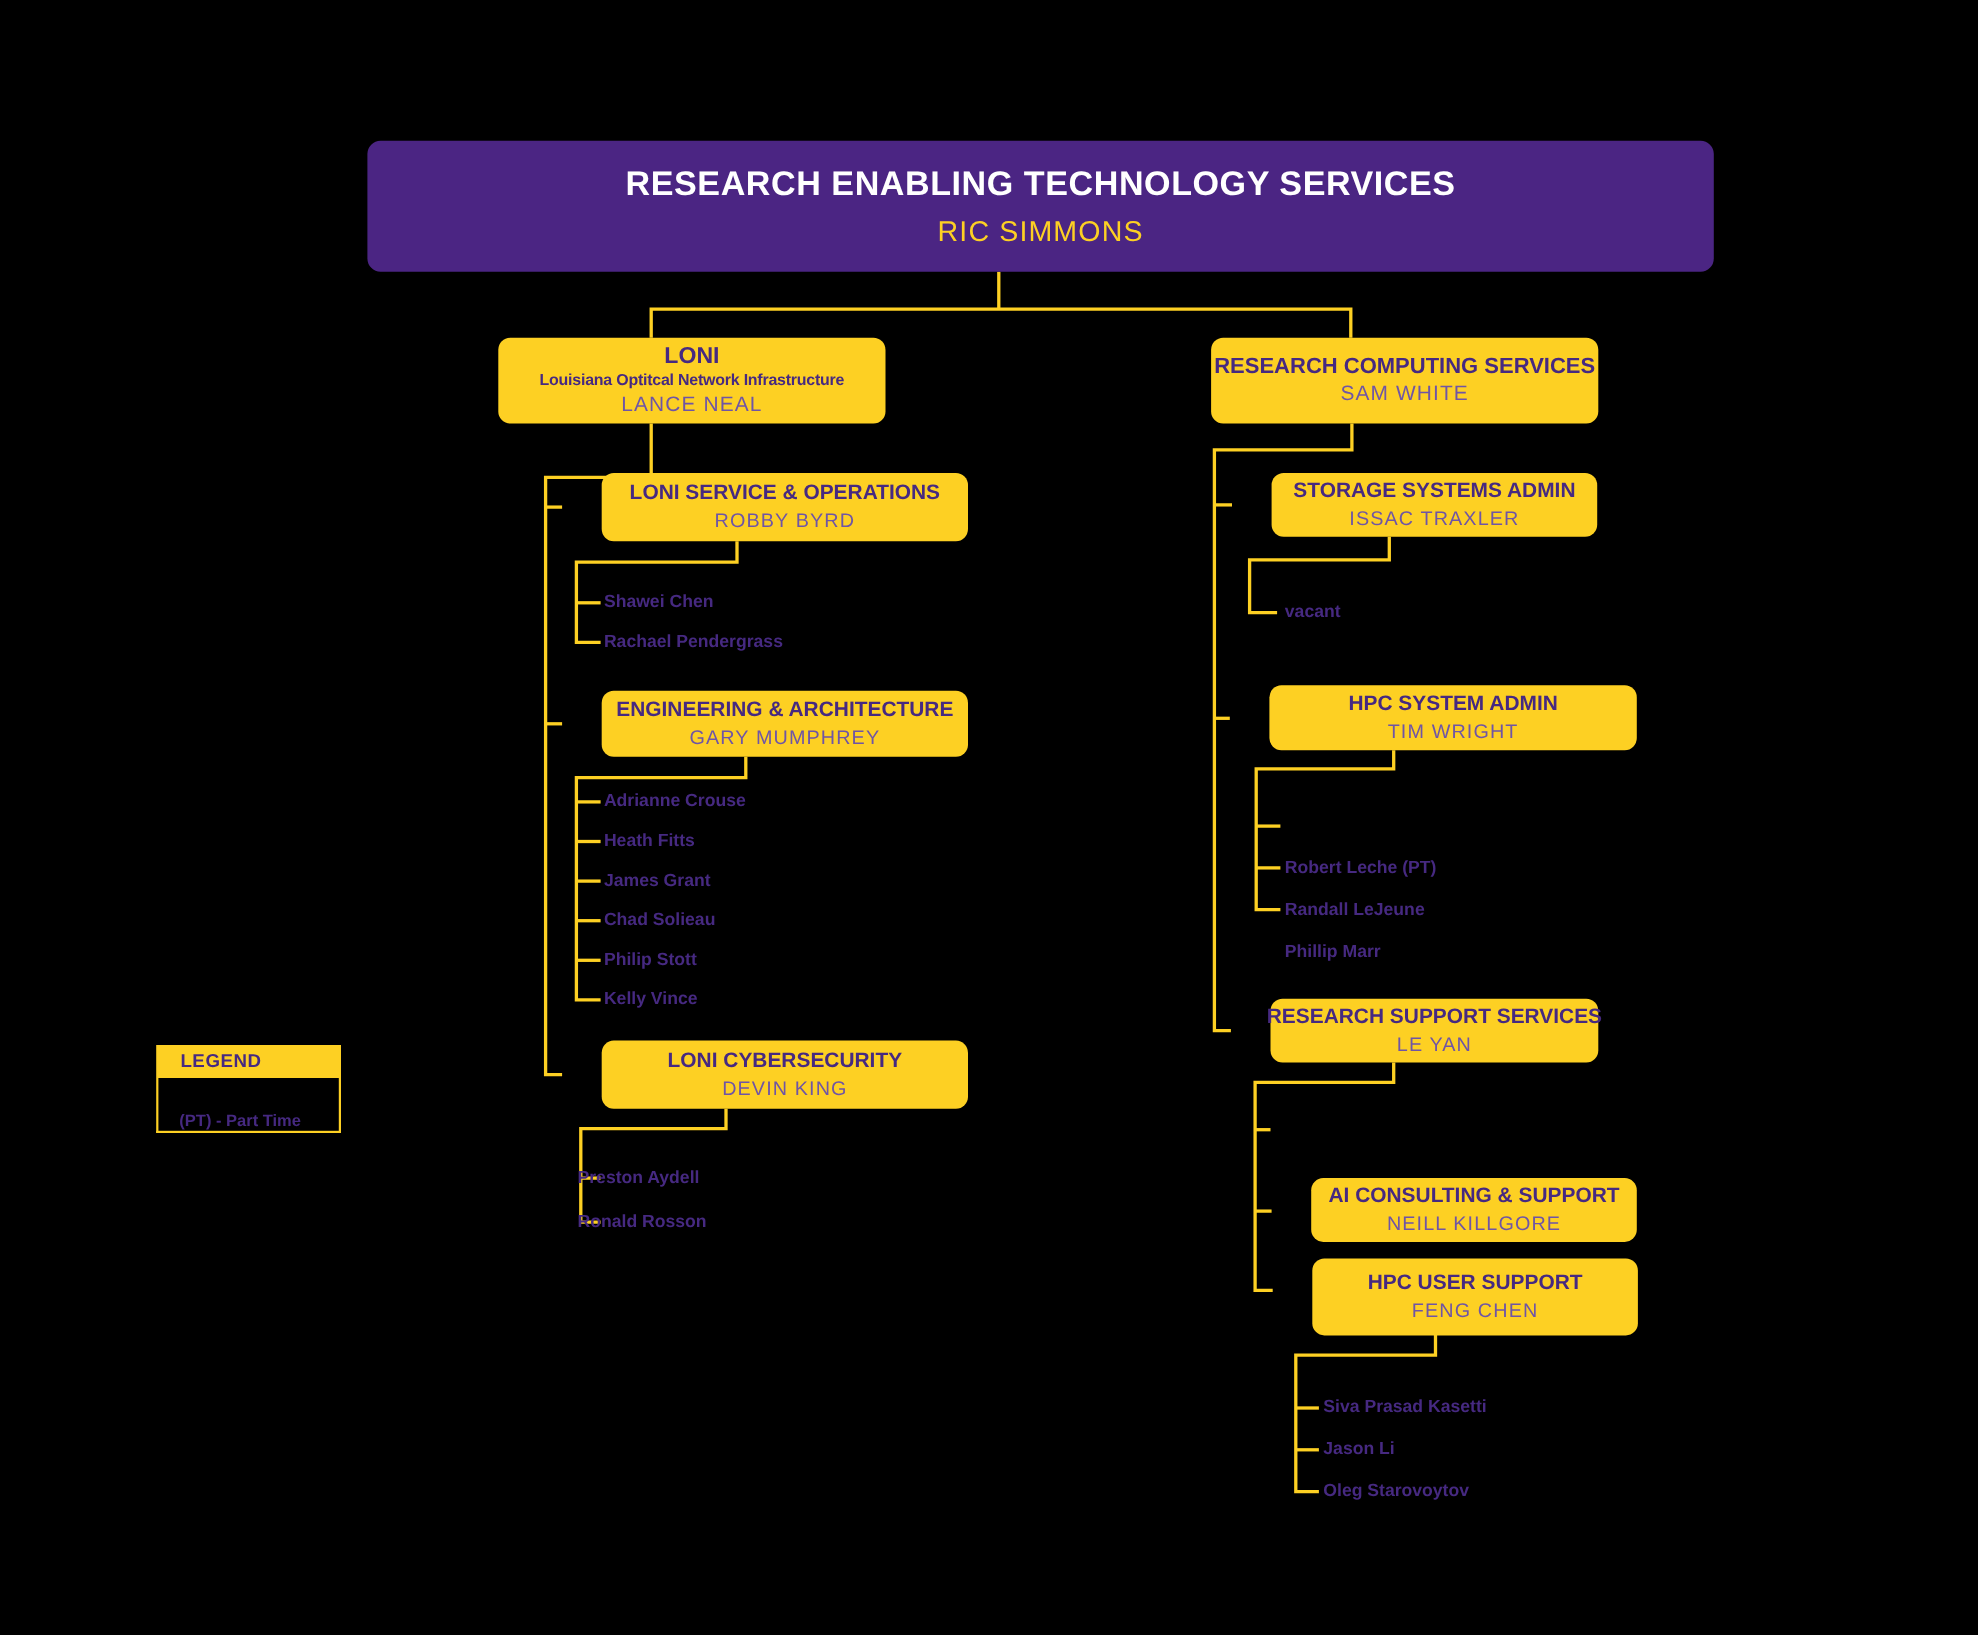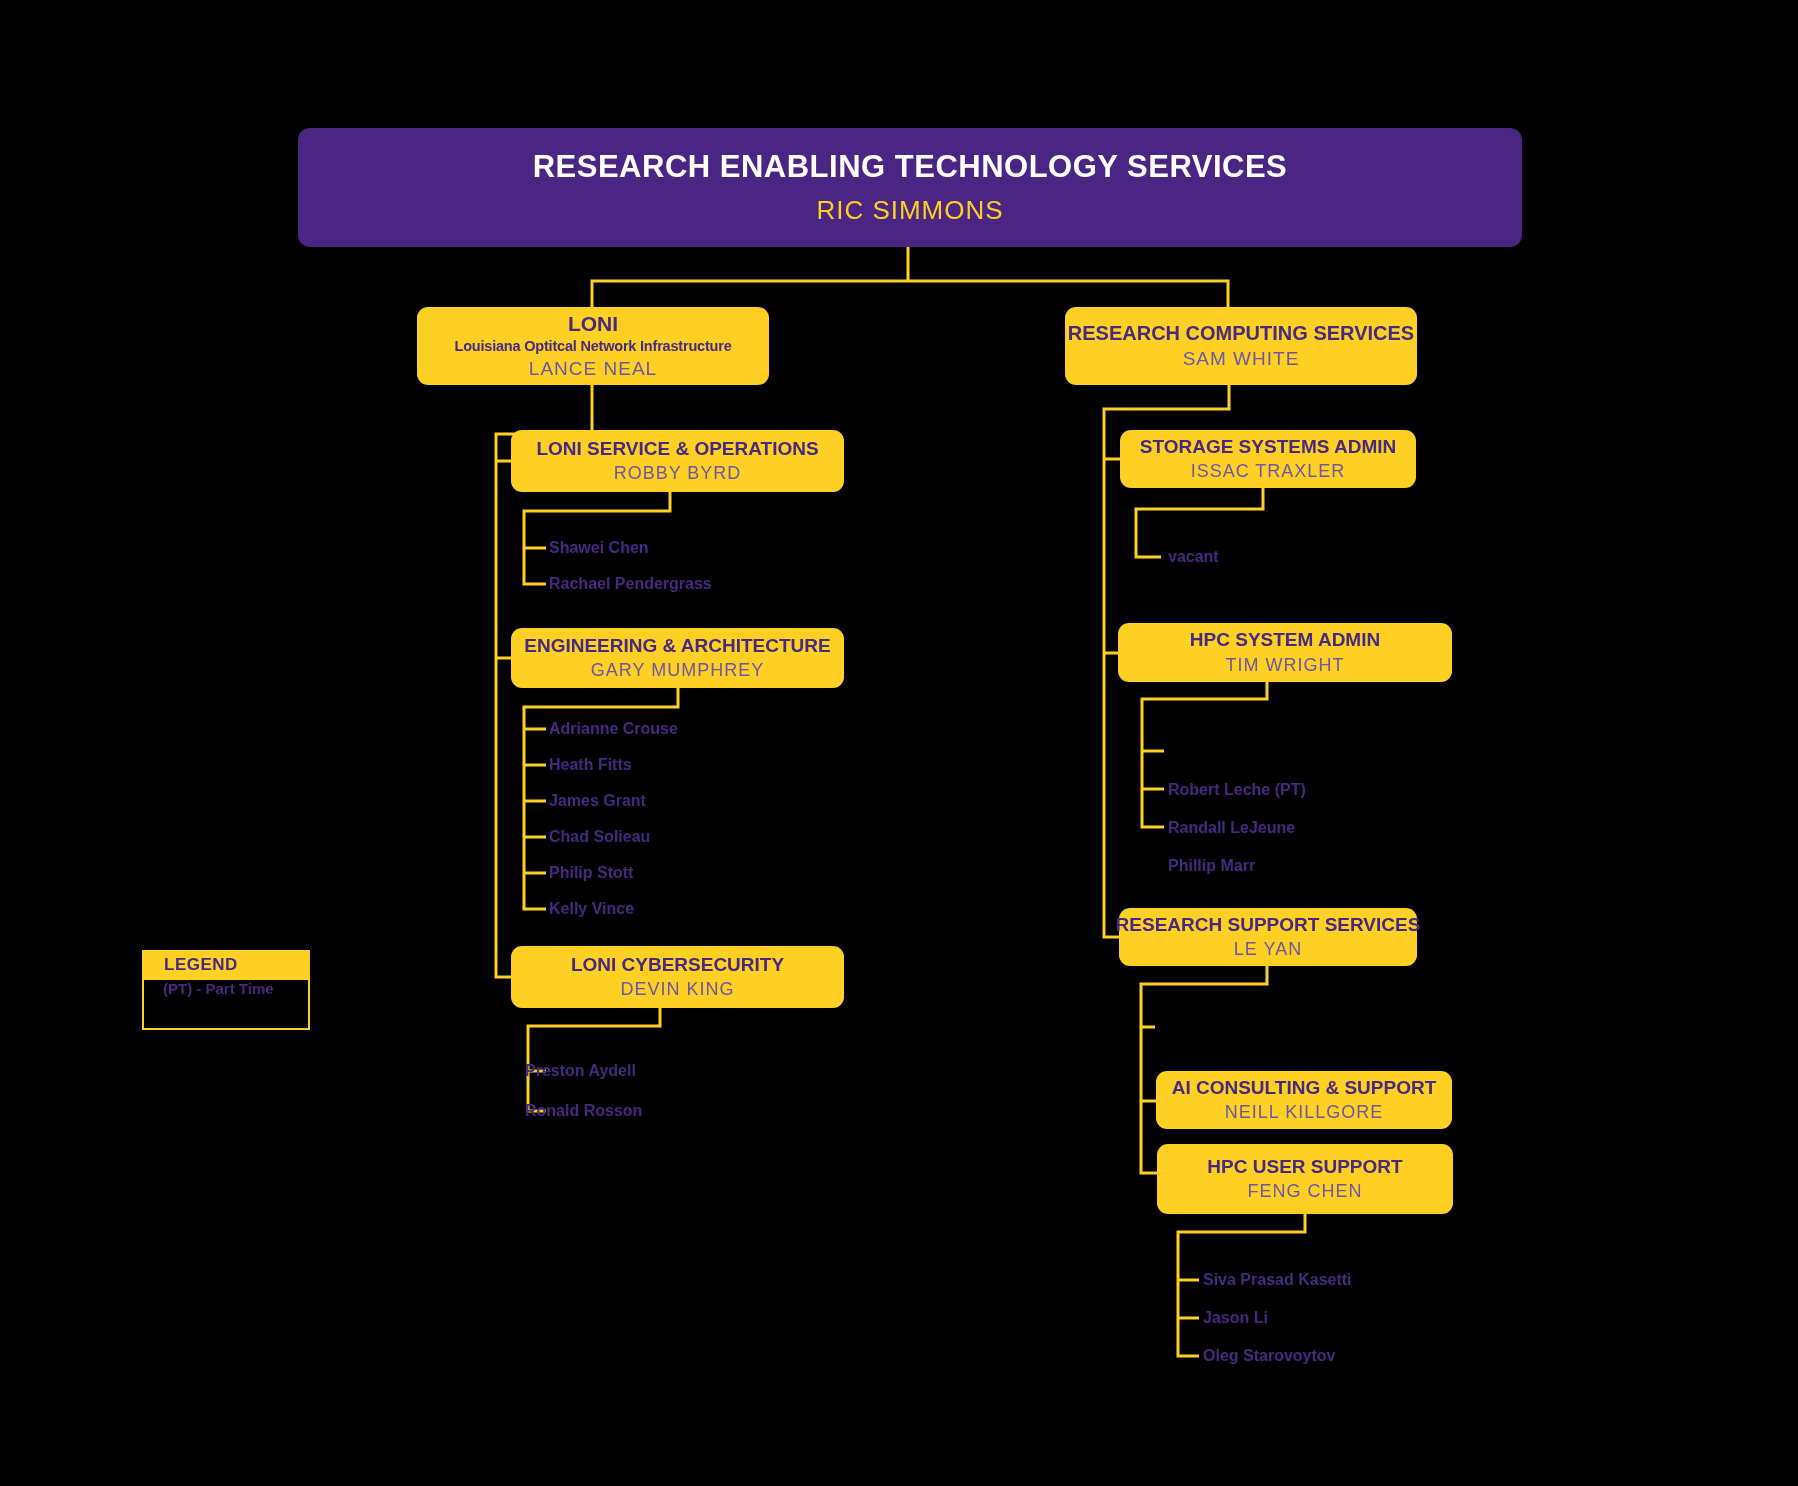--- a/index.html
+++ b/index.html
@@ -13,21 +13,21 @@
   body{
     width:1798px;height:1486px;position:relative;overflow:hidden;
     font-family:"Liberation Sans",sans-serif;
   }
   #canvas{position:absolute;left:0;top:0;width:1798px;height:1486px;}
   #wires{position:absolute;left:0;top:0;width:1798px;height:1486px;}
 
   .node{
     position:absolute;background:var(--gold);border-radius:11px;
     display:flex;flex-direction:column;align-items:center;justify-content:center;
-    text-align:center;box-sizing:border-box;padding:4px 8px;
+    text-align:center;box-sizing:border-box;padding:4px 8px;margin-left:36px;
   }
   .node .title{font-weight:bold;color:var(--purple-dark);white-space:nowrap;line-height:1.3;}
   .node .subtitle{font-weight:bold;color:var(--purple-dark);white-space:nowrap;line-height:1.3;}
   .node .person{color:var(--purple-light);white-space:nowrap;letter-spacing:1px;line-height:1.35;}
 
   
   .n-root{left:298px;top:128px;width:1224px;height:119px;background:var(--purple);border-radius:12px;}
   .n-root .title{color:#FFFFFF;font-size:31px;letter-spacing:.5px;}
   .n-root .person{color:var(--gold);font-size:26px;letter-spacing:1px;margin-top:6px;}
 
@@ -67,21 +67,21 @@
   .l-hpc-user{left:1203px;top:1269px;gap:16px;}
 
   
   .legend{position:absolute;left:142px;top:950px;width:168px;}
   .legend-header{
     background:var(--gold);height:30px;display:flex;align-items:center;
     padding-left:22px;box-sizing:border-box;
   }
   .legend-header .legend-title{font-weight:bold;font-size:17px;color:var(--purple-dark);letter-spacing:.5px;}
   .legend-body{
-    border:2px solid var(--gold);border-top:none;height:50px;display:flex;align-items:flex-start;
+    border:2px solid var(--gold);border-top:none;height:50px;display:flex;align-items:flex-end;
     padding-left:19px;box-sizing:border-box;background:var(--bg);
   }
   .legend-item{font-weight:bold;font-size:15px;color:var(--purple-dark);white-space:nowrap;}
 </style>
 </head>
 <body>
 
 <div id="canvas">
 
   <svg id="wires" viewBox="0 0 1798 1486" xmlns="http://www.w3.org/2000/svg">

